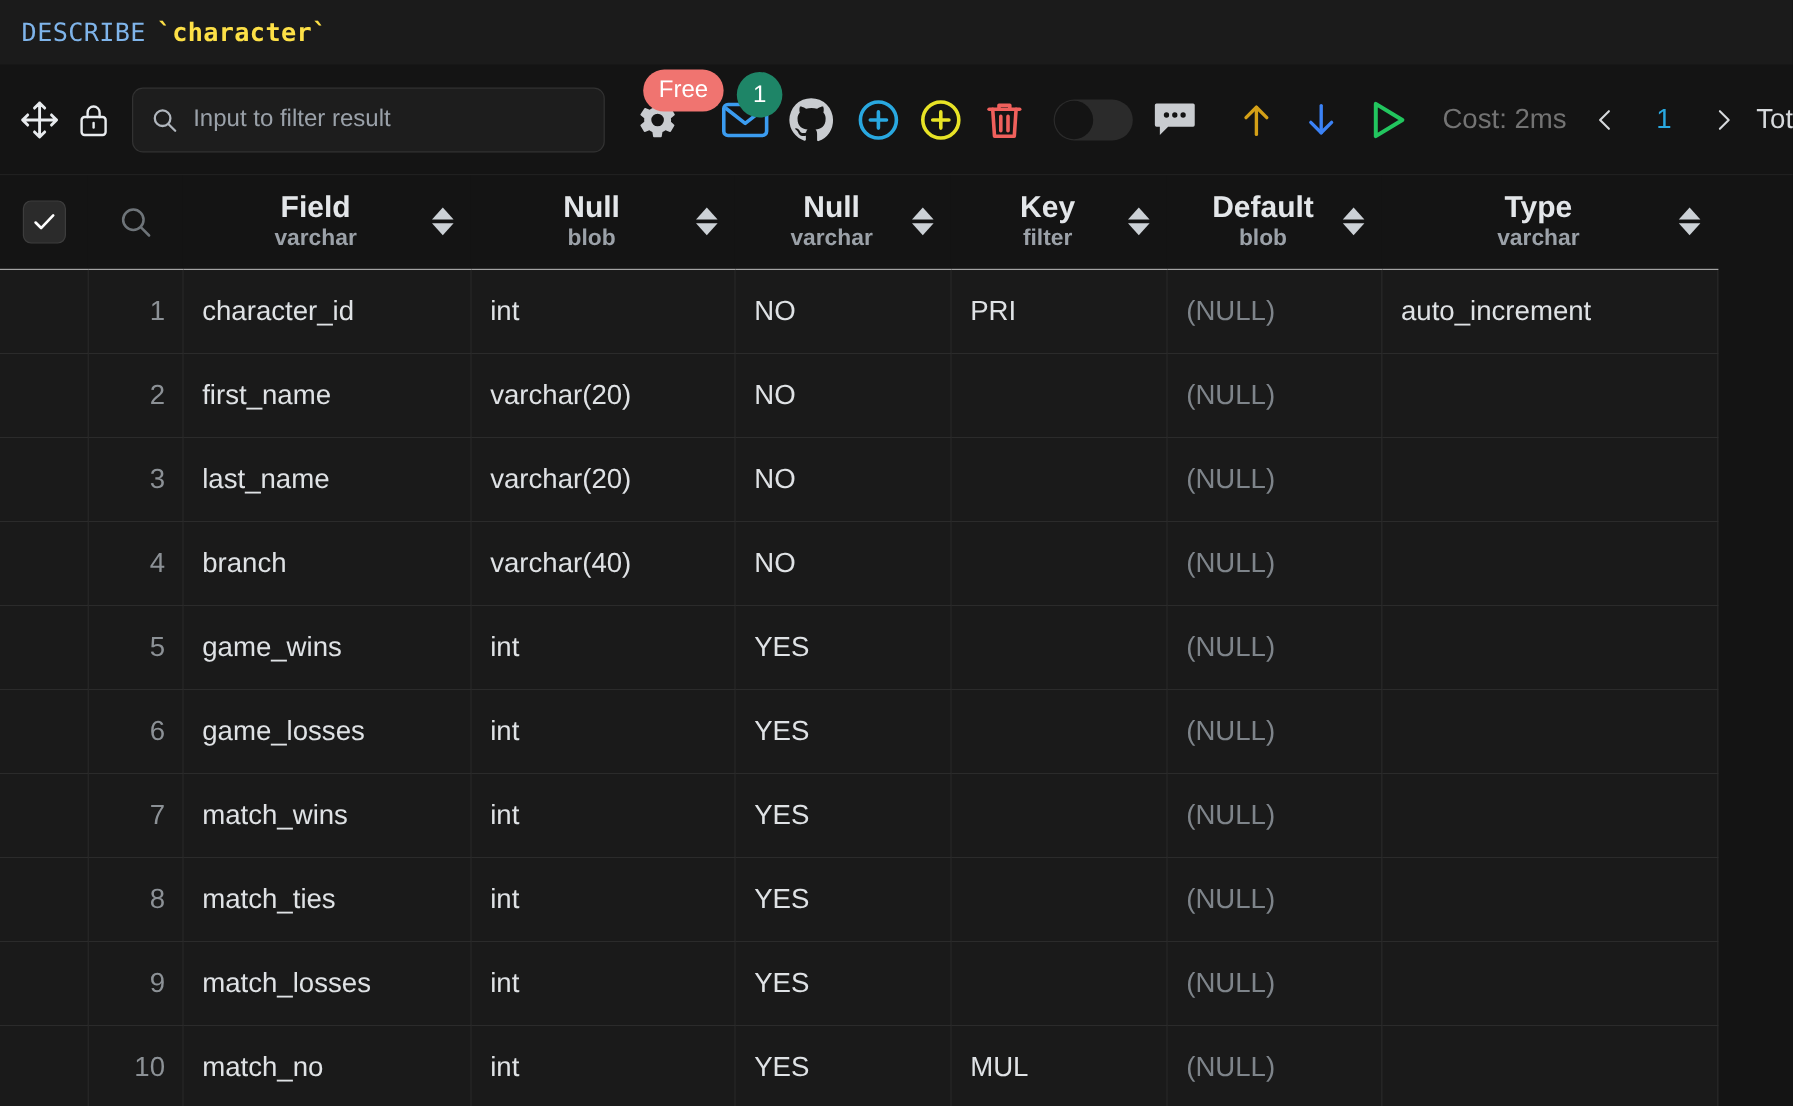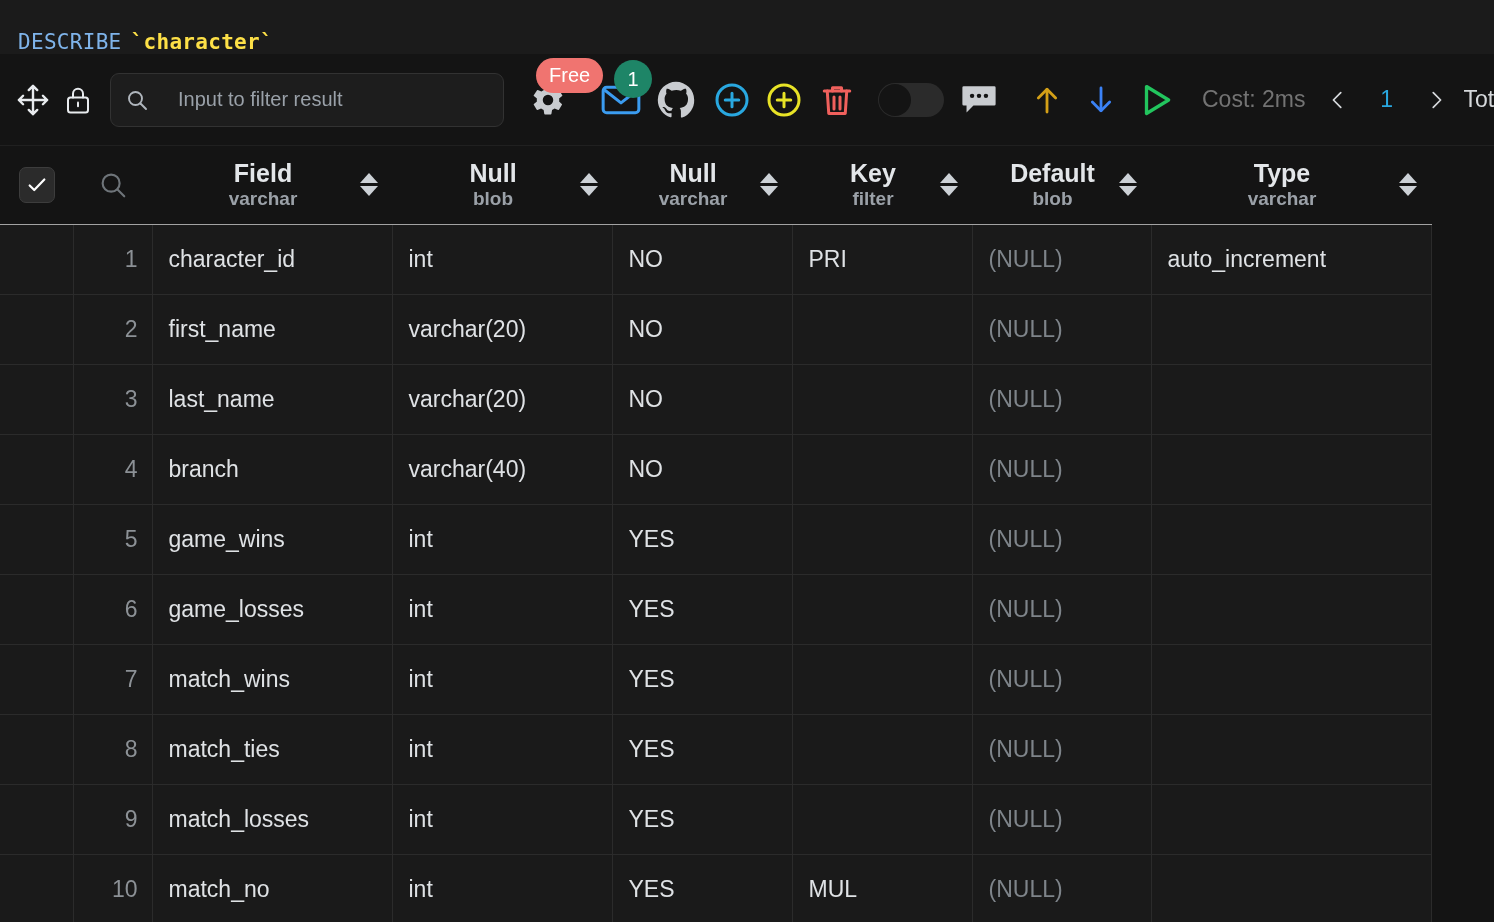--- a/index.html
+++ b/index.html
@@ -7,21 +7,21 @@
     width:1494px; height:922px;
     background:#141414;
     font-family:"Liberation Sans", sans-serif;
     overflow:hidden;
   }
 
   
   .query-bar {
     height:54px;
     background:#1b1b1b;
-    display:flex; align-items:flex-end;
+    display:flex; align-items:center;
     padding-left:18px;
     font-family:"DejaVu Sans Mono", monospace;
     font-size:21px;
     letter-spacing:.3px;
   }
   .kw  { color:#7fb4ea; }
   .tbl { color:#fde047;font-weight:bold; }
 
   
   .toolbar {
@@ -42,21 +42,21 @@
 
   .filter-box {
     flex:none;
     width:394px; height:54px;
     margin-left:12px;
     background:#1d1d1d;
     border:1px solid #323232;
     border-radius:9px;
     display:flex; align-items:center;
     padding:0 14px;
-    gap:29px;
+    gap:12px;
   }
   .filter-input {
     background:transparent; border:none; outline:none;
     color:#b9bfc6;
     font-size:20px;
     font-family:"Liberation Sans", sans-serif;
     width:100%;
   }
   .filter-input::placeholder { color:#9aa1a9; }
 

